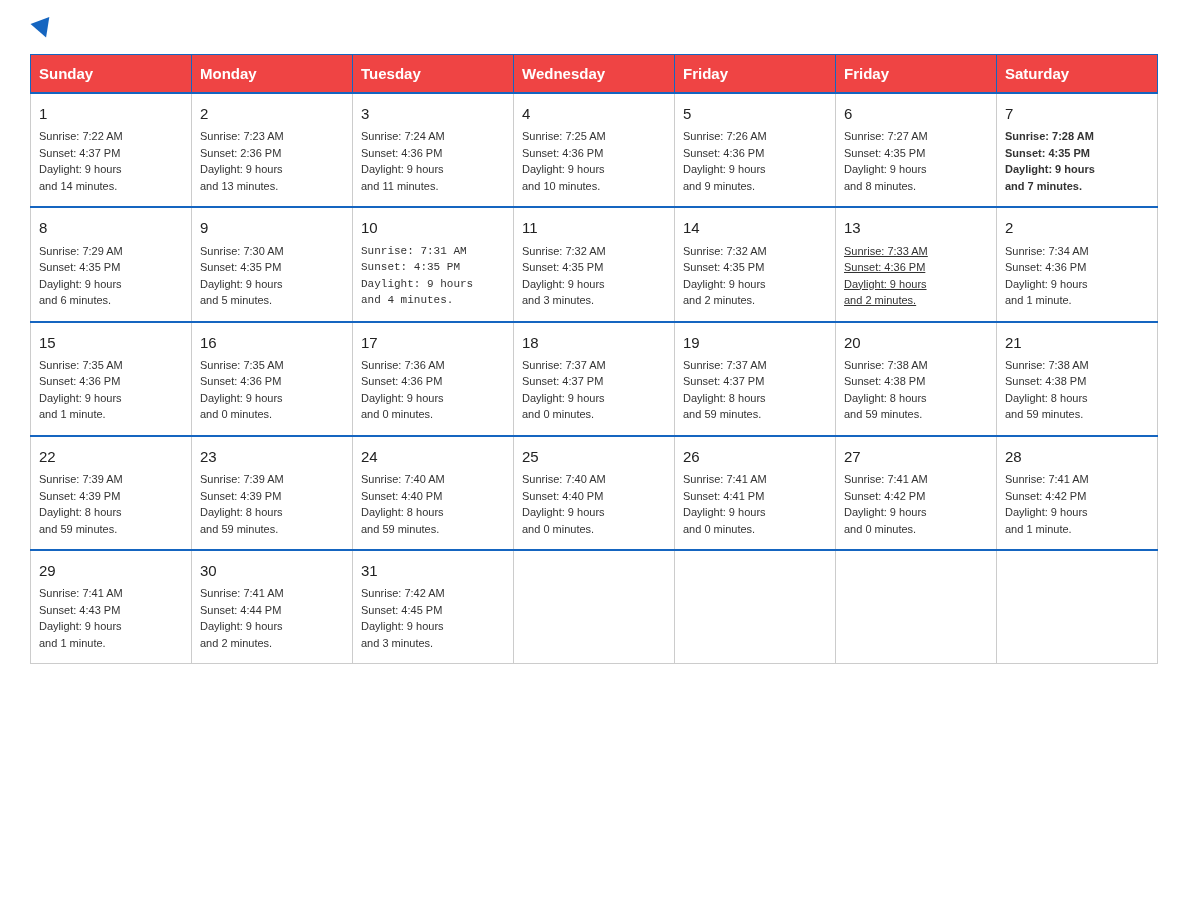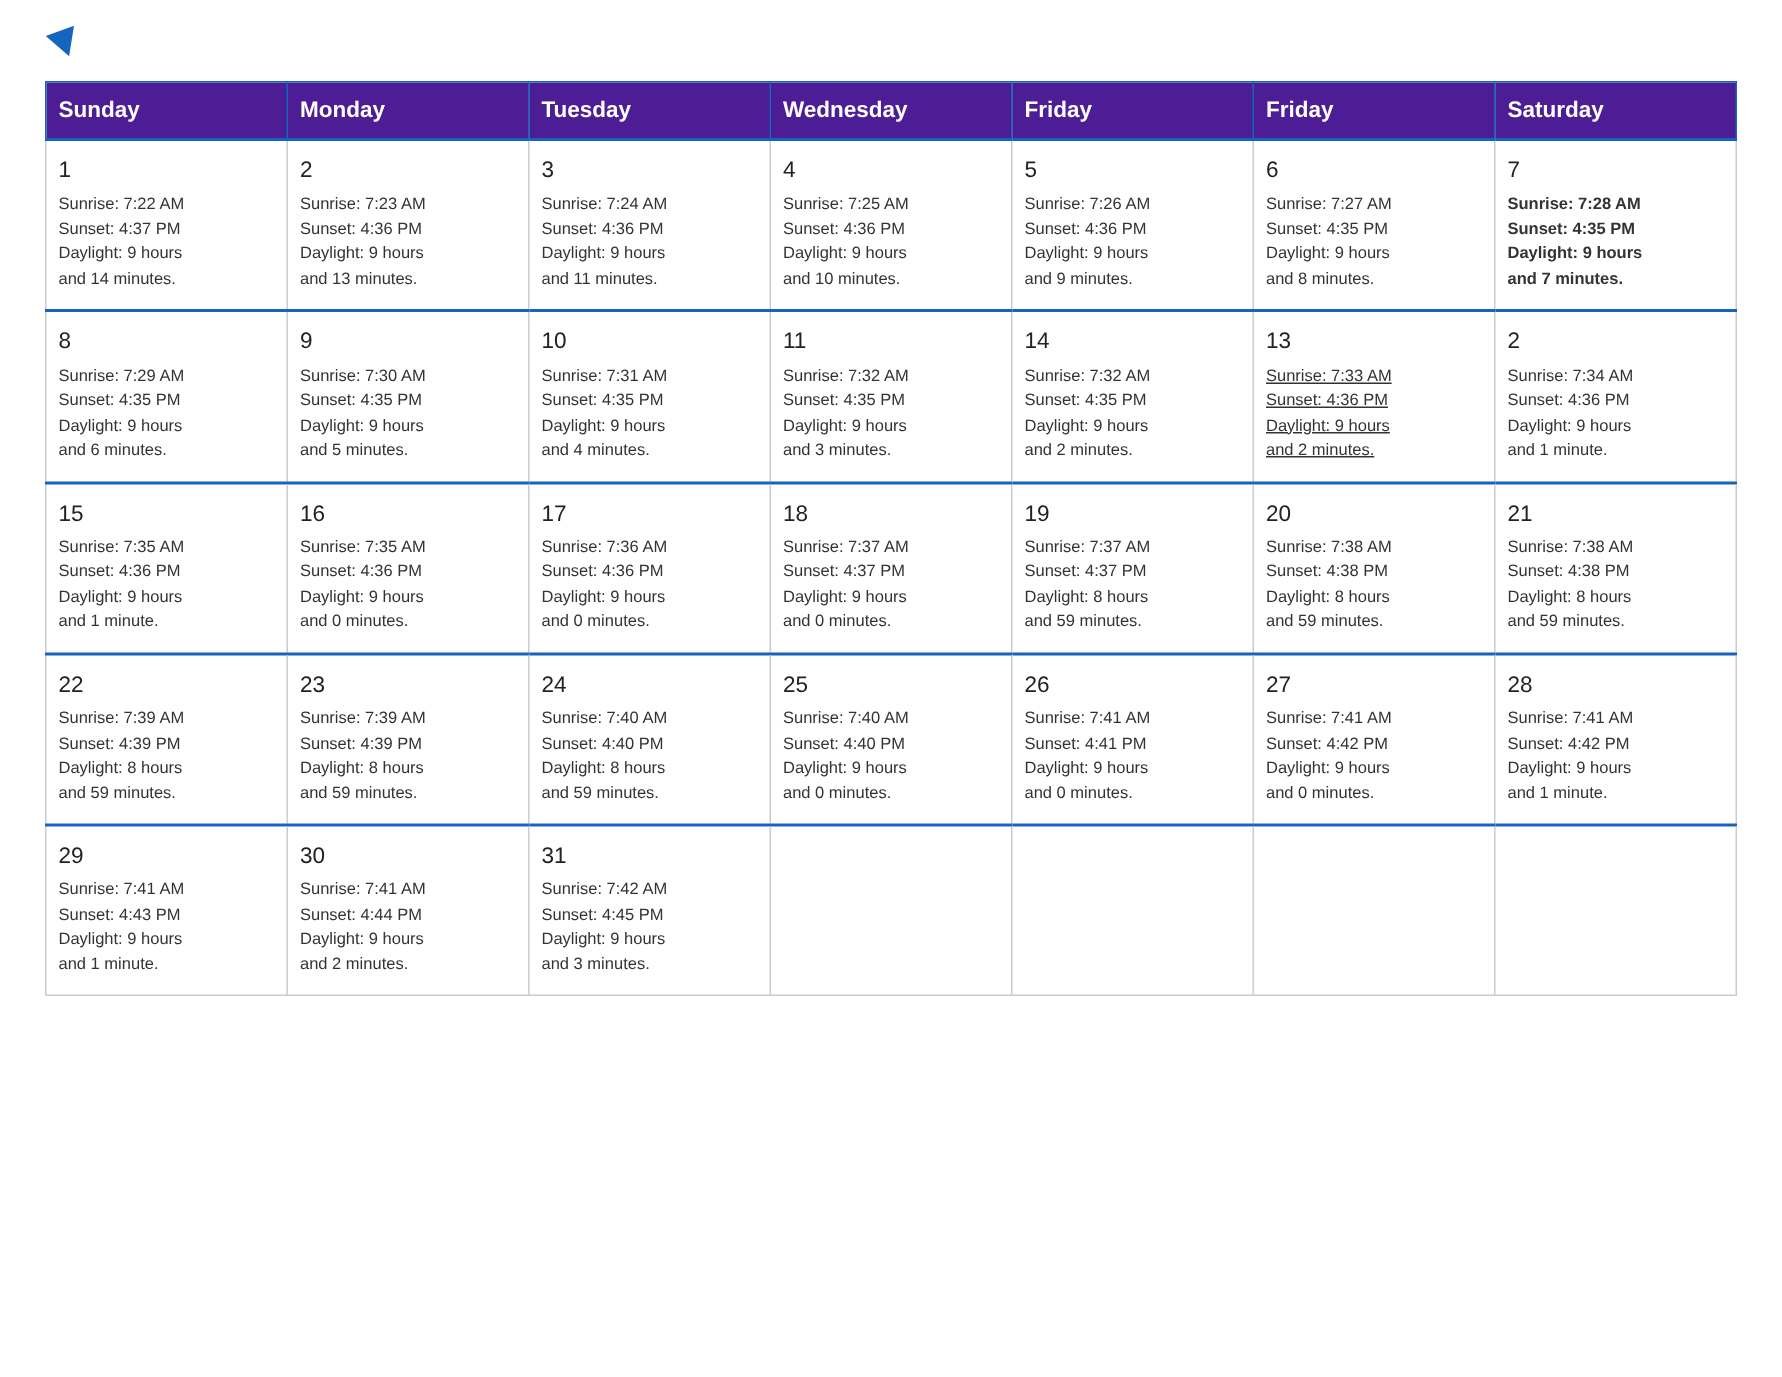--- a/index.html
+++ b/index.html
@@ -60,21 +60,21 @@
     .location {
       font-size: 18px;
       color: #444;
       margin-top: 4px;
     }
     .calendar {
       width: 100%;
       border-collapse: collapse;
     }
     .calendar th {
-      background-color: #4c1d95;
+      background-color: #ef4444;
       color: #fff;
       font-size: 15px;
       font-weight: 600;
       padding: 10px 8px;
       text-align: left;
       border: 1px solid #1565c0;
     }
     .calendar td {
       vertical-align: top;
       padding: 8px 8px 12px 8px;
@@ -140,21 +140,21 @@
         <td>
           <span class="day-number">1</span>
           <div class="day-info" style="white-space: pre-line;">Sunrise: 7:22 AM
 Sunset: 4:37 PM
 Daylight: 9 hours
 and 14 minutes.</div>
         </td>
         <td>
           <span class="day-number">2</span>
           <div class="day-info" style="white-space: pre-line;">Sunrise: 7:23 AM
-Sunset: 4:36 PM
+Sunset: 2:36 PM
 Daylight: 9 hours
 and 13 minutes.</div>
         </td>
         <td>
           <span class="day-number">3</span>
           <div class="day-info" style="white-space: pre-line;">Sunrise: 7:24 AM
 Sunset: 4:36 PM
 Daylight: 9 hours
 and 11 minutes.</div>
         </td>
@@ -197,21 +197,21 @@
         </td>
         <td>
           <span class="day-number">9</span>
           <div class="day-info" style="white-space: pre-line;">Sunrise: 7:30 AM
 Sunset: 4:35 PM
 Daylight: 9 hours
 and 5 minutes.</div>
         </td>
         <td>
           <span class="day-number">10</span>
-          <div class="day-info" style="white-space: pre-line;">Sunrise: 7:31 AM
+          <div class="day-info" style="white-space: pre-line; font-family: Liberation Mono, monospace;">Sunrise: 7:31 AM
 Sunset: 4:35 PM
 Daylight: 9 hours
 and 4 minutes.</div>
         </td>
         <td>
           <span class="day-number">11</span>
           <div class="day-info" style="white-space: pre-line;">Sunrise: 7:32 AM
 Sunset: 4:35 PM
 Daylight: 9 hours
 and 3 minutes.</div>

